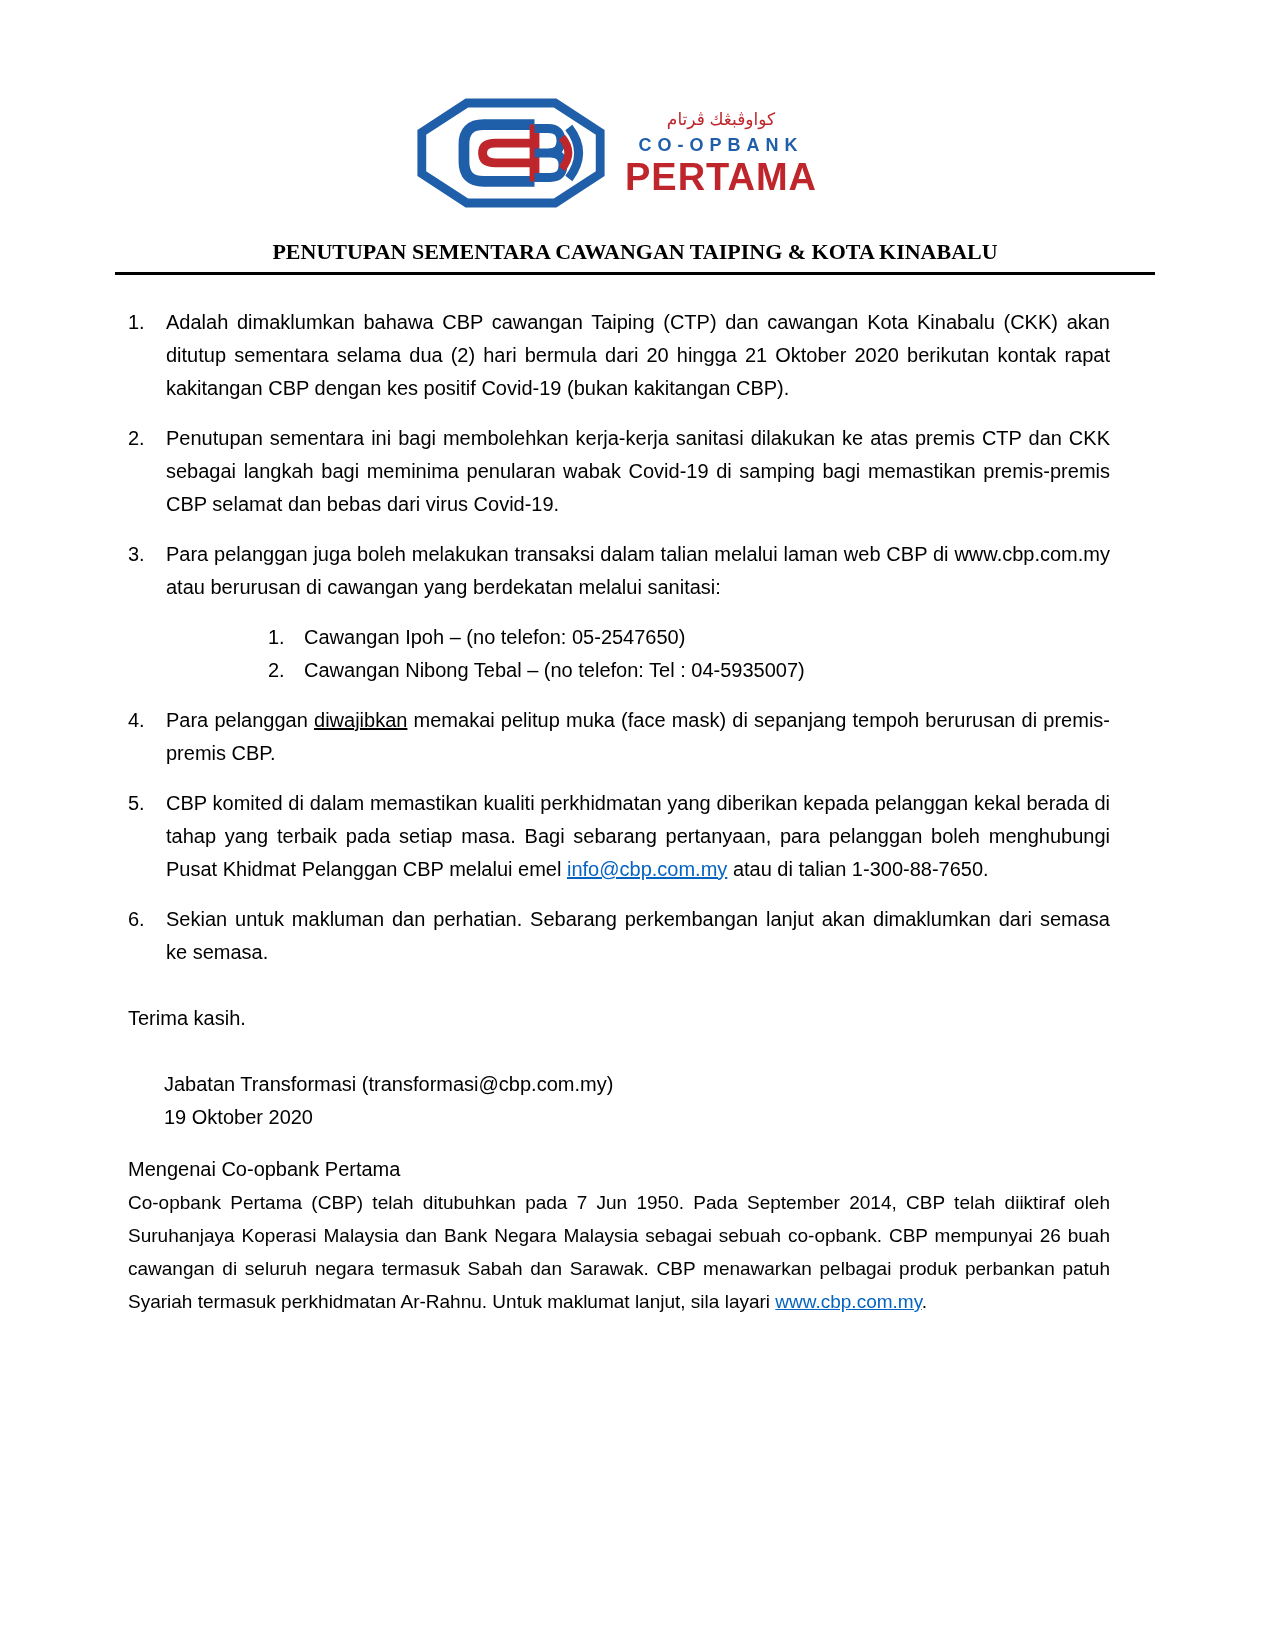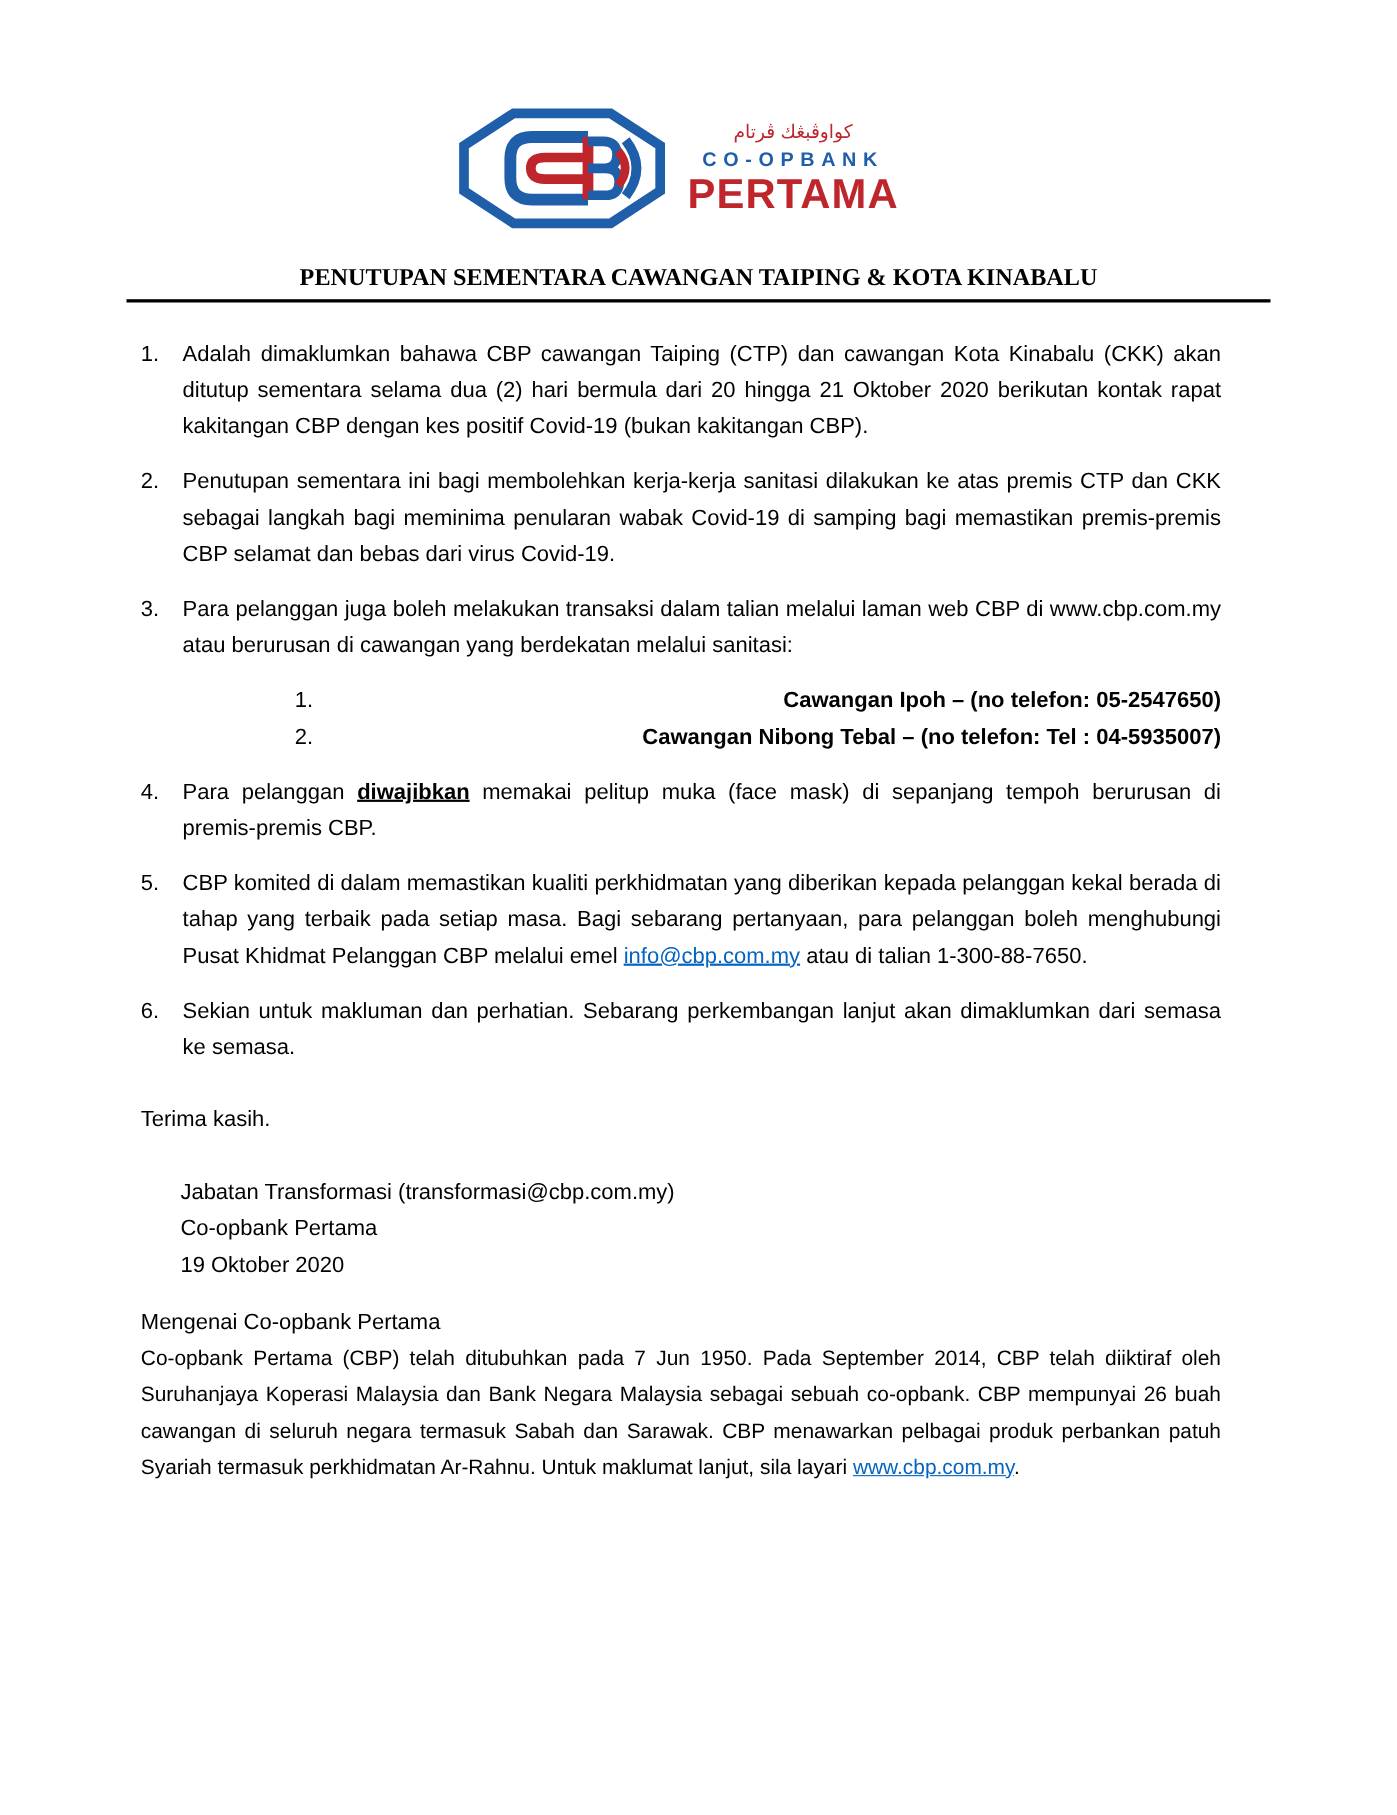--- a/index.html
+++ b/index.html
@@ -28,22 +28,22 @@
     margin:27px 60px 0 60px; line-height:26px;font-family:Liberation Serif, serif;
   }
   .rule { height:3px; background:#000; width:1040px; margin:7px auto 0 auto; }
   .content { margin:31px 160px 0 128px; font-size:20px; line-height:33px; }
   .item { display:flex; margin-bottom:17px; }
   .item .num { flex:0 0 38px; }
   .item .txt { flex:1; text-align:justify; }
   .sub { margin:17px 0 0 102px; }
   .subitem { display:flex; }
   .subitem .num { flex:0 0 36px; }
-  .subitem .txt { text-align:right;font-weight:bold; }
-  .bu { font-weight:bold; text-decoration:underline; }
+  .subitem .txt { text-align:left; }
+  .bu { font-weight:normal; text-decoration:underline; }
   a.doclink { color:#0563c1; text-decoration:underline; cursor:pointer; }
   .closing-thanks { margin:33px 0 0 0; }
   .closing-block { margin:33px 0 0 0; }
   .closing-block div { line-height:33px;margin-left:36px; }
   .about { margin-top:19px; }
   .about-heading { font-weight:normal; font-size:20px; line-height:33px; }
   .about-body { font-size:19px; line-height:33px; text-align:justify; }
 </style>
 </head>
 <body>
@@ -111,21 +111,20 @@
 
     <div class="item">
       <div class="num">6.</div>
       <div class="txt">Sekian untuk makluman dan perhatian. Sebarang perkembangan lanjut akan dimaklumkan dari semasa ke semasa.</div>
     </div>
 
     <div class="closing-thanks">Terima kasih.</div>
 
     <div class="closing-block">
       <div>Jabatan Transformasi (transformasi@cbp.com.my)</div>
-      <div>Co-opbank Pertama</div>
       <div>19 Oktober 2020</div>
     </div>
 
     <div class="about">
       <div class="about-heading">Mengenai Co-opbank Pertama</div>
       <div class="about-body"><span>Co-opbank Pertama (CBP) telah ditubuhkan pada 7 Jun 1950. Pada September 2014, CBP telah diiktiraf oleh Suruhanjaya Koperasi Malaysia dan Bank Negara Malaysia sebagai sebuah co-opbank. CBP mempunyai 26 buah cawangan di seluruh negara termasuk Sabah dan Sarawak. CBP menawarkan pelbagai produk perbankan patuh Syariah termasuk perkhidmatan Ar-Rahnu. Untuk maklumat lanjut, sila layari </span><a class="doclink">www.cbp.com.my</a><span>.</span></div>
     </div>
 
   </div>
 </div>

